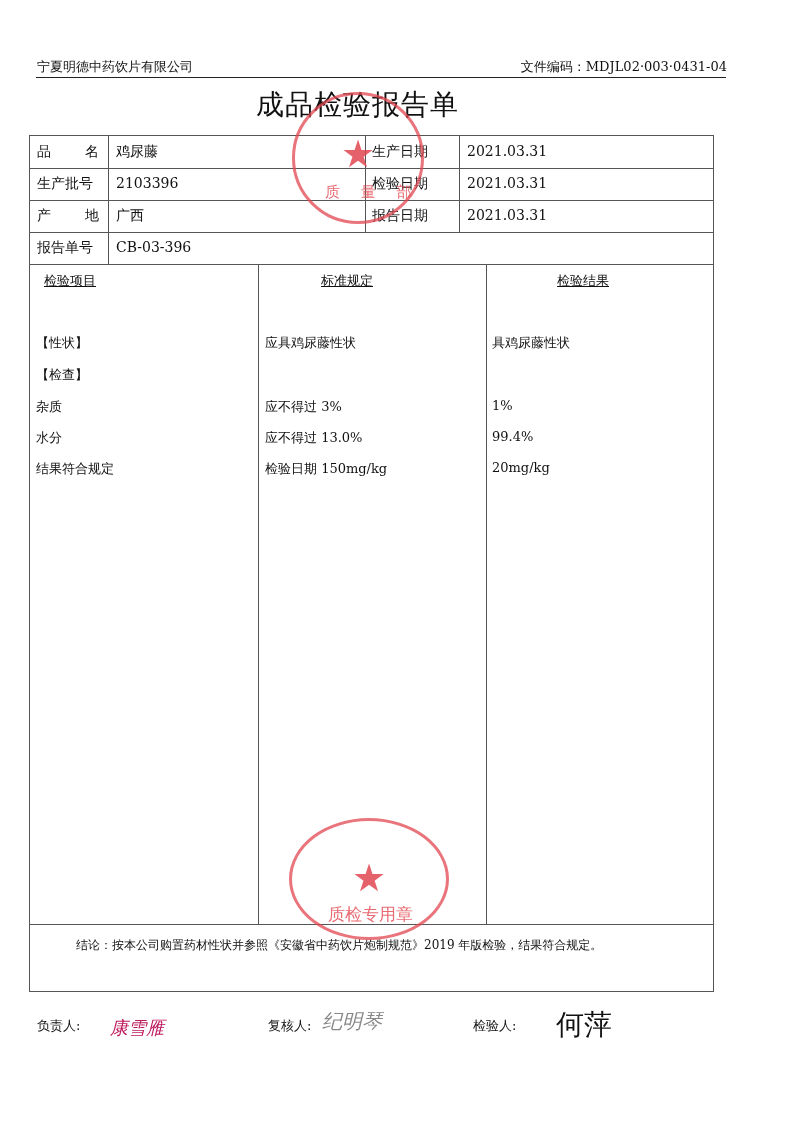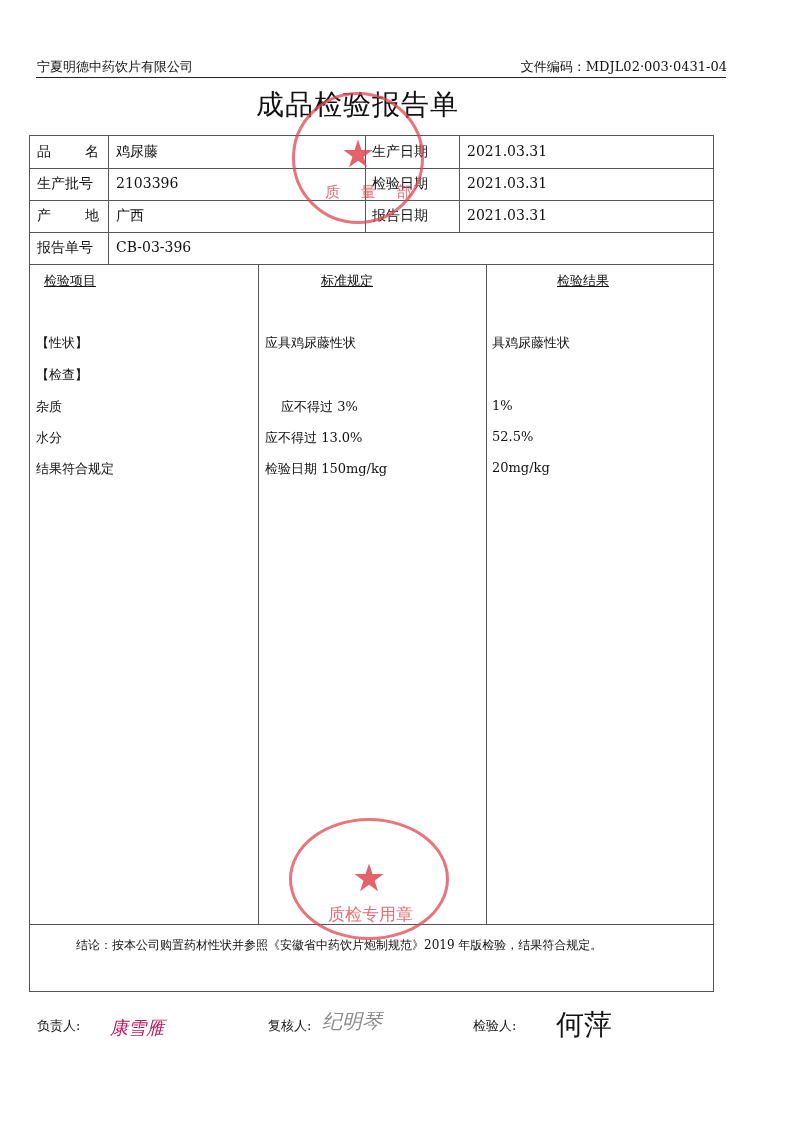--- a/index.html
+++ b/index.html
@@ -78,26 +78,26 @@
 <div class="colhead" style="left:321px;">标准规定</div>
 <div class="colhead" style="left:557px;">检验结果</div>
 
 <div class="item" style="left:36px; top:334px;">【性状】</div>
 <div class="item" style="left:265px; top:334px;">应具鸡尿藤性状</div>
 <div class="item" style="left:492px; top:334px;">具鸡尿藤性状</div>
 
 <div class="item" style="left:36px; top:366px;">【检查】</div>
 
 <div class="item" style="left:36px; top:398px;">杂质</div>
-<div class="item" style="left:265px; top:398px;margin-left:16px;">应不得过 3%</div>
+<div class="item" style="left:265px; top:398px;">应不得过 3%</div>
 <div class="item" style="left:492px; top:398px;">1%</div>
 
 <div class="item" style="left:36px; top:429px;">水分</div>
 <div class="item" style="left:265px; top:429px;">应不得过 13.0%</div>
-<div class="item" style="left:492px; top:429px;">52.5%</div>
+<div class="item" style="left:492px; top:429px;">99.4%</div>
 
 <div class="item" style="left:36px; top:460px;">结果符合规定</div>
 <div class="item" style="left:265px; top:460px;">检验日期 150mg/kg</div>
 <div class="item" style="left:492px; top:460px;">20mg/kg</div>
 
 <div class="abs conclusion">
   <span style="display:inline-block; width:38px;"></span><span>结论：按本公司购置药材性状并参照《安徽省中药饮片炮制规范》2019 年版检验，结果符合规定。</span>
 </div>
 
 <div class="stamp" style="left:292px; top:92px; width:132px; height:132px;">

